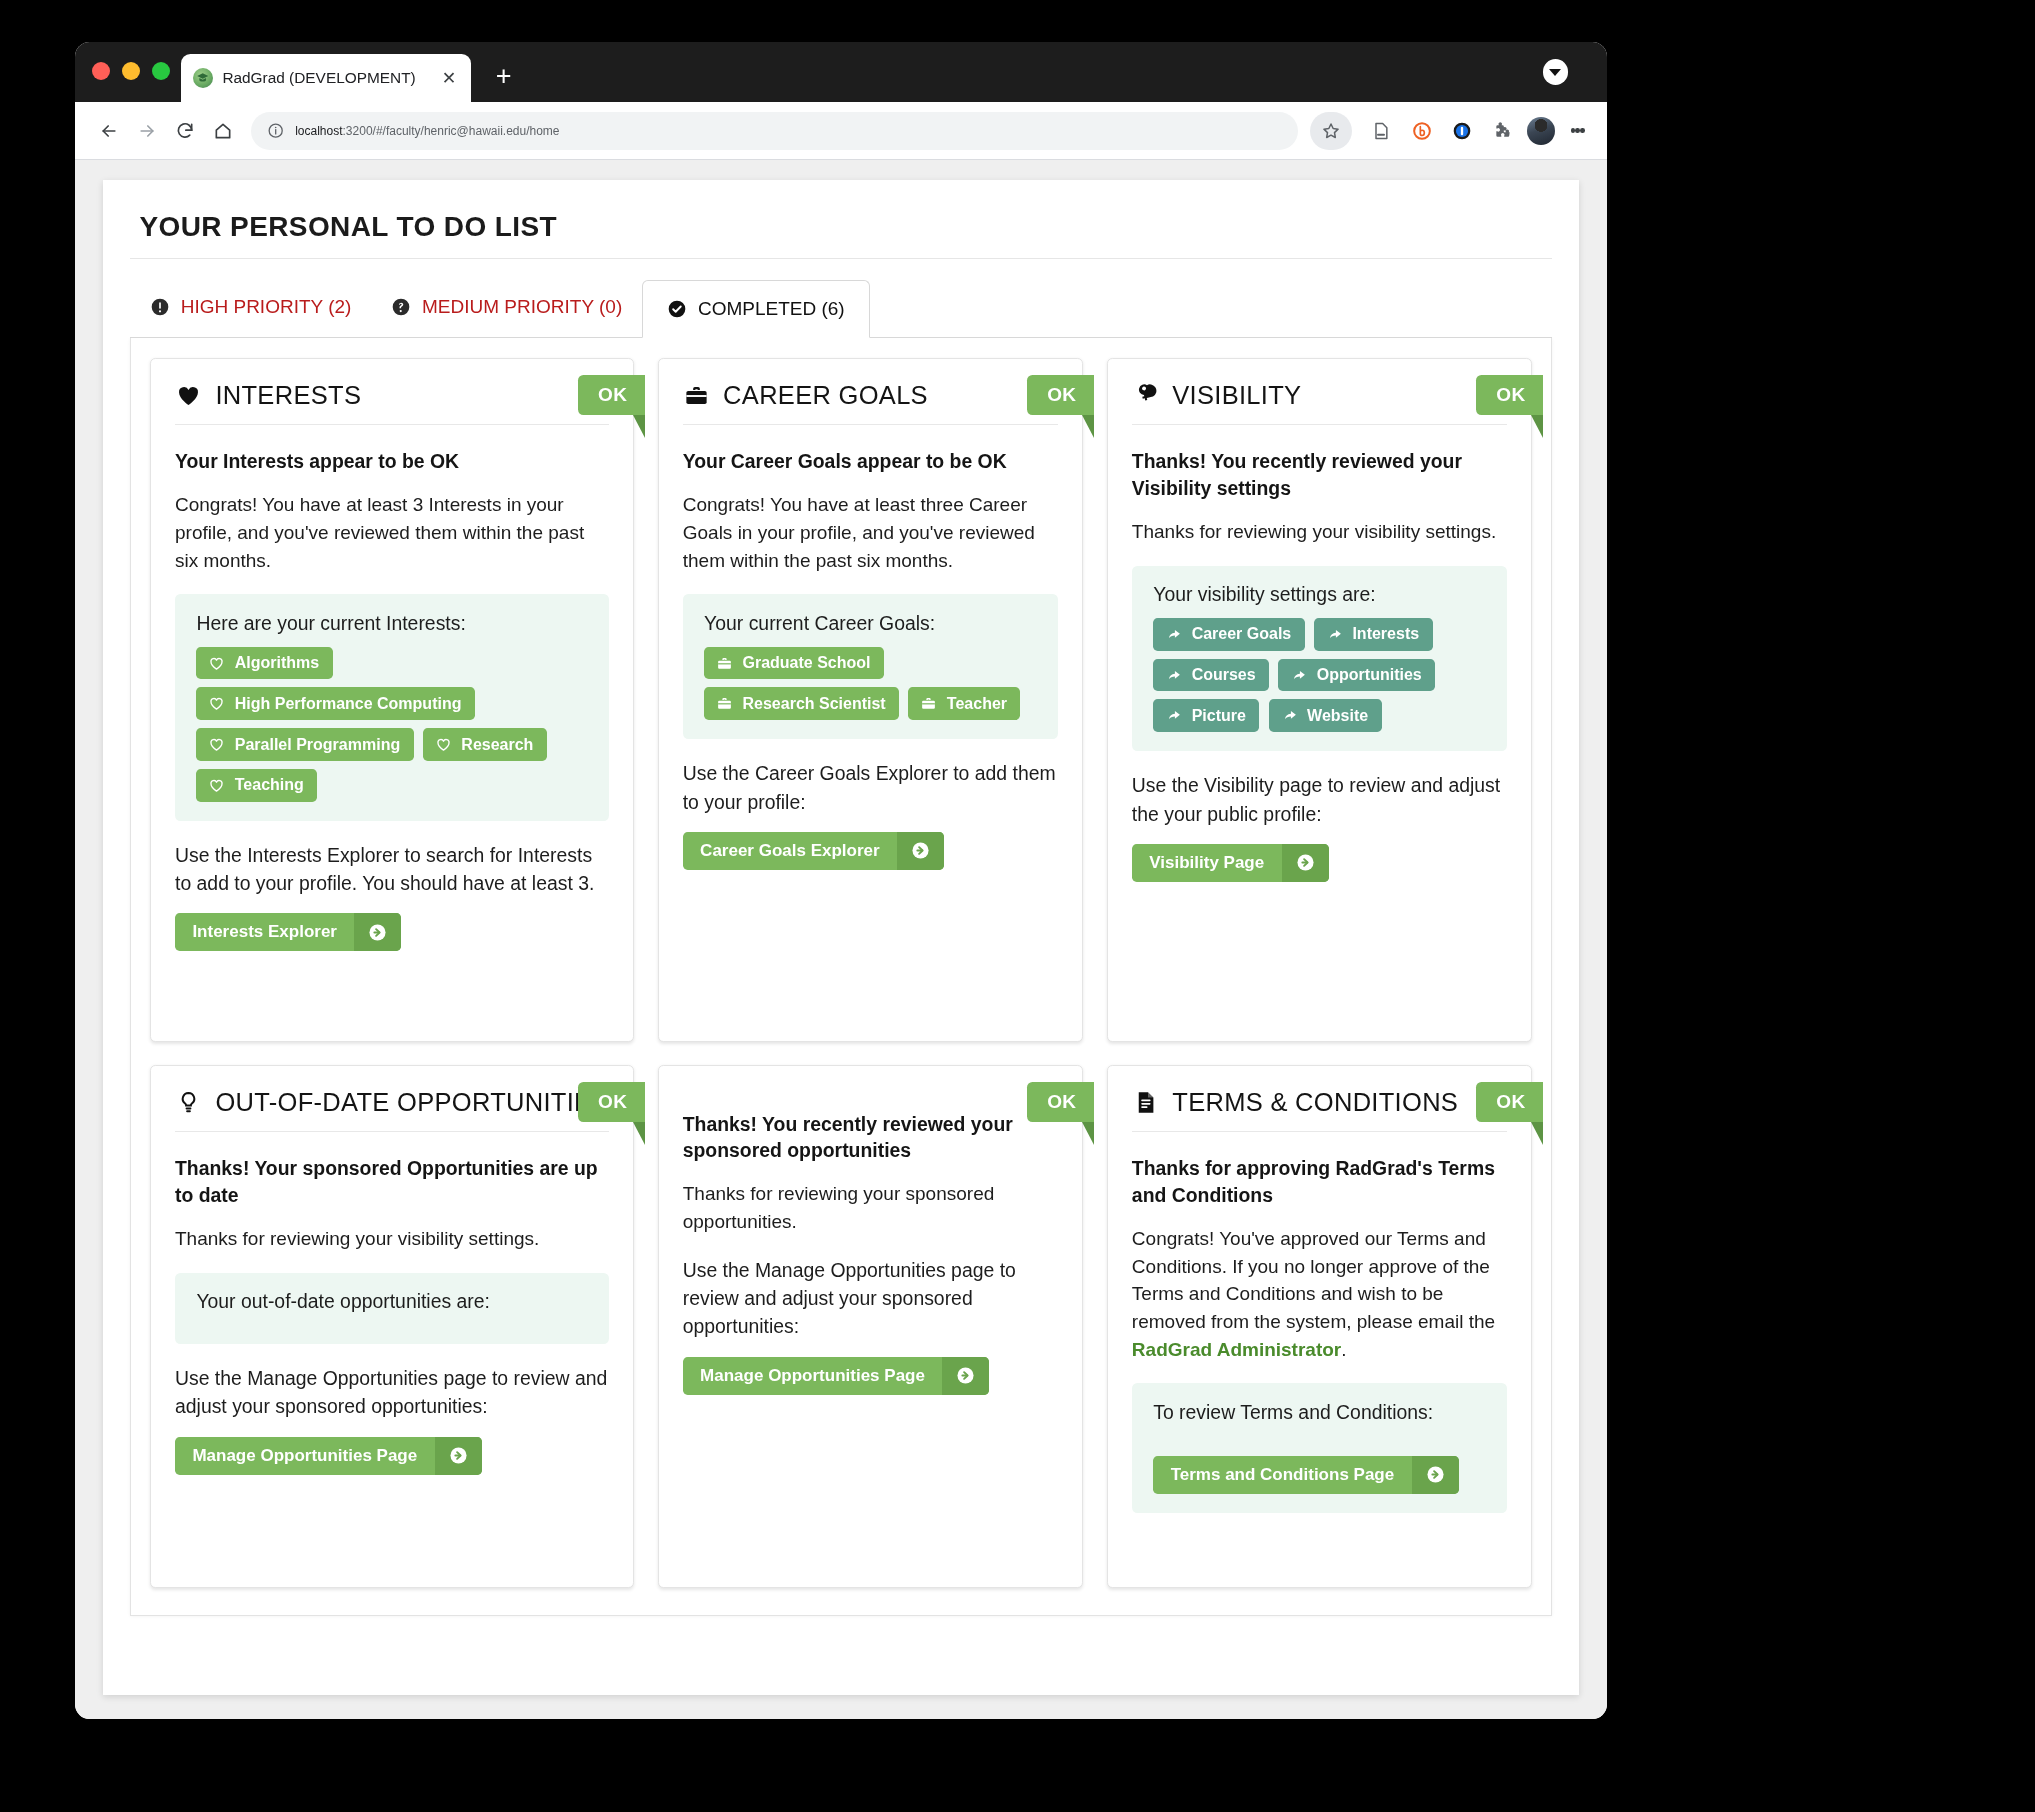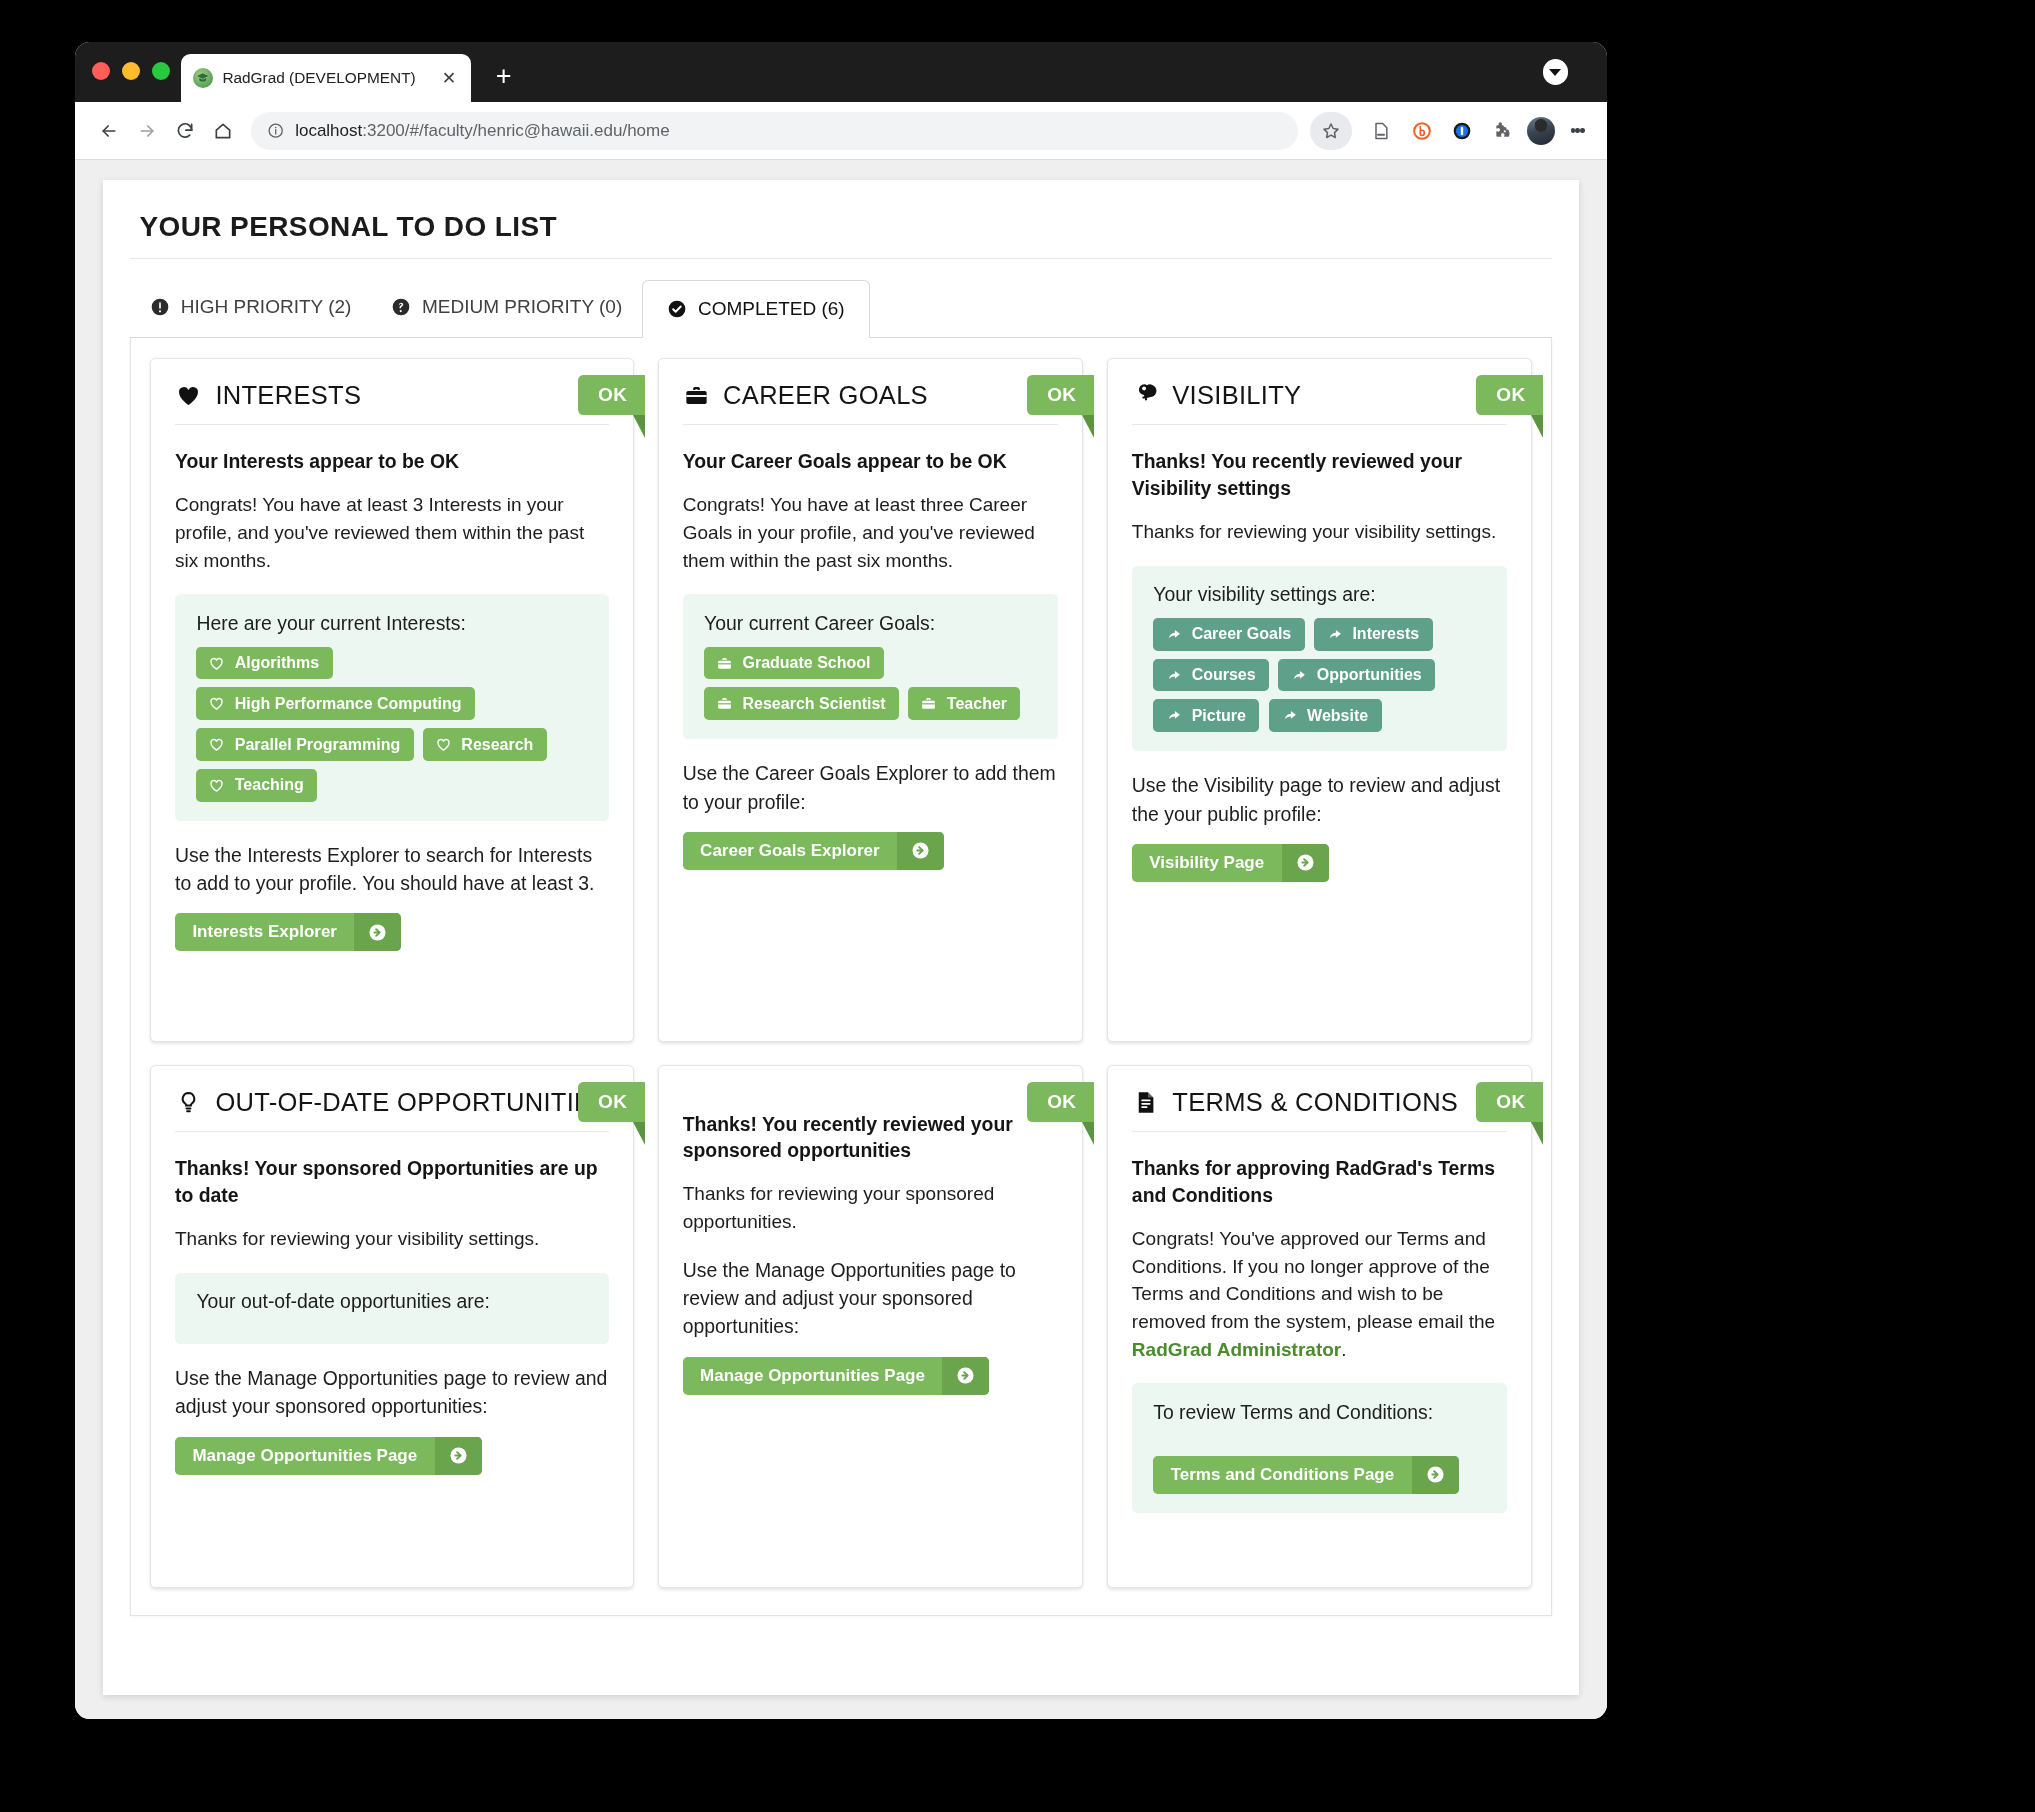--- a/index.html
+++ b/index.html
@@ -96,21 +96,21 @@
   #omnibox {
     flex: 1;
     height: 38px;
     margin: 0 12px 0 9.4px;
     background: #f1f3f4;
     border-radius: 19px;
     display: flex; align-items: center;
     padding: 0 16px;
   }
   #omnibox .info-icon { width: 17.4px; height: 17.4px; flex: none; margin-right: 10.7px; }
-  #omnibox .url { font-size: 17px; color: #202124; white-space: nowrap; }
+  #omnibox .url { font-size: 12px; color: #202124; white-space: nowrap; }
   #omnibox .url .dim { color: #5f6368; }
   .tb-icon {
     width: 35px; height: 35px; flex: none;
     display: flex; align-items: center; justify-content: center;
     margin-left: 5.4px;
   }
   .tb-icon svg { width: 20px; height: 20px; }
   #bookmark-star {
     width: 42px; height: 38px; border-radius: 19px;
     background: #e8eaed;
@@ -157,21 +157,21 @@
     position: relative;
     display: flex;
     align-items: flex-end;
     margin-top: 21.5px;
     height: 58px;
     border-bottom: 1.3px solid #d8d8d8;
   }
   .tab {
     display: flex; align-items: center; gap: 10.7px;
     font-size: 19px;
-    color: #404040;
+    color: #b91c1c;
     padding: 13.4px 19px 14.7px 19px;
     height: 58px;
     border: 1.3px solid transparent;
     border-radius: 6px 6px 0 0;
     white-space: nowrap;
   }
   .tab .tab-ico { width: 20px; height: 20px; flex: none; }
   .tab.active {
     color: #111111;
     font-weight: normal;

